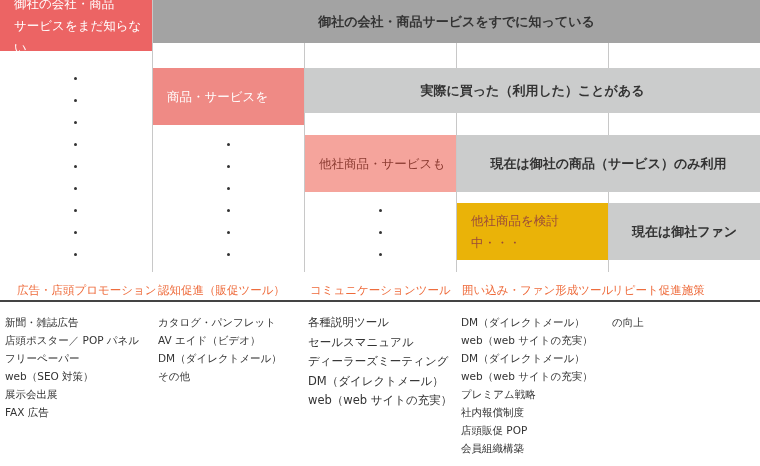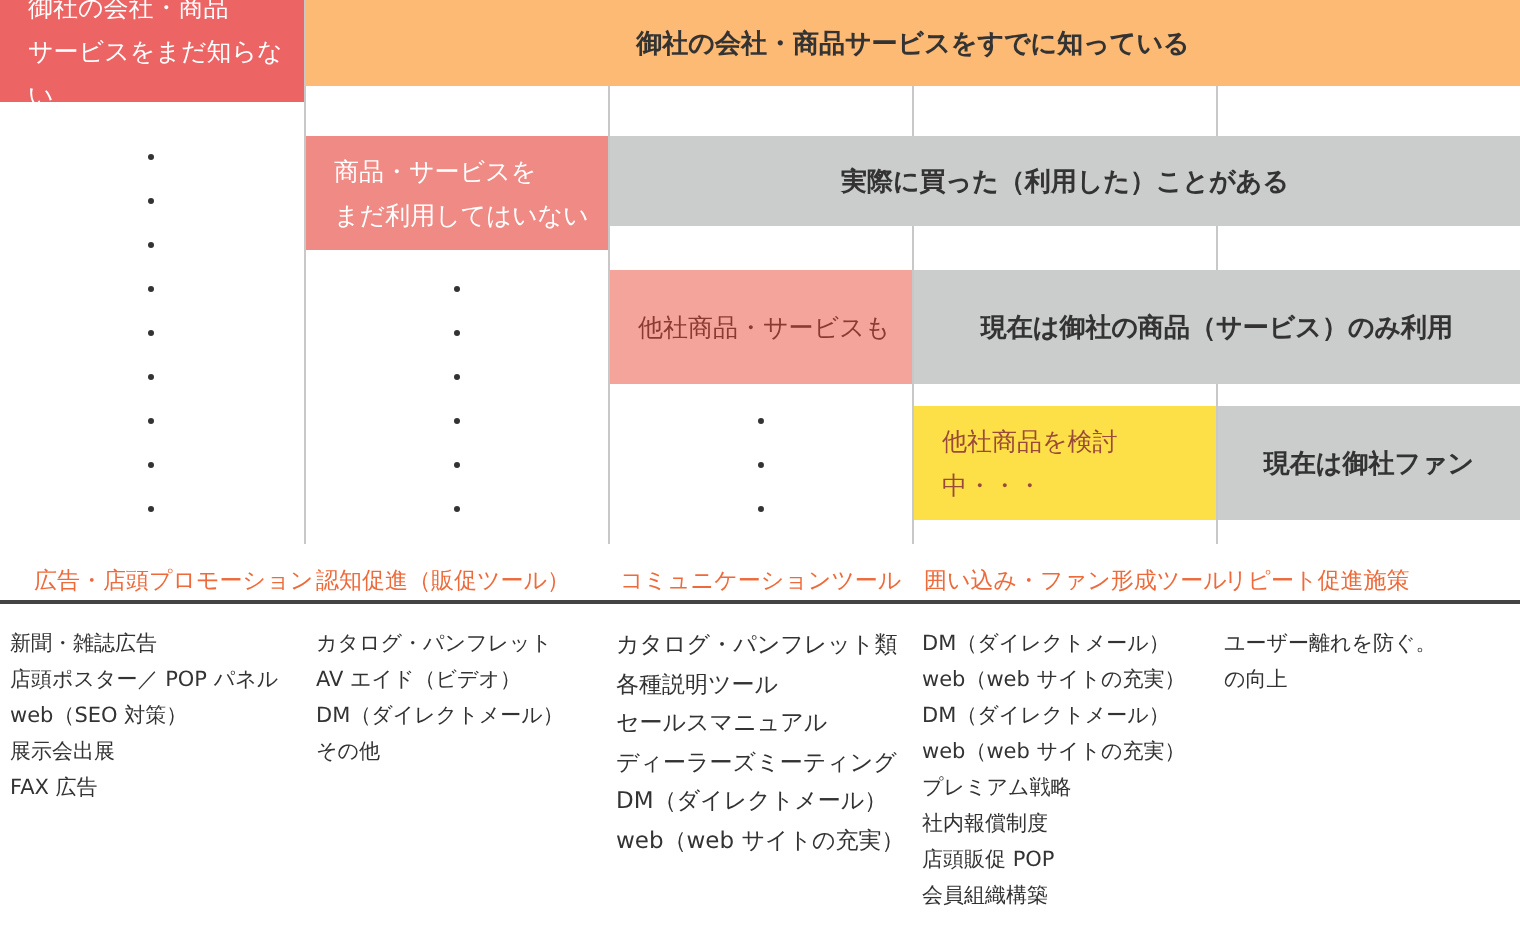--- a/index.html
+++ b/index.html
@@ -27,44 +27,43 @@
 <div class="vline" style="left:304px;"></div>
 <div class="vline" style="left:456px;"></div>
 <div class="vline" style="left:608px;"></div>
 
 <div class="box stage" style="left:0; top:0; width:152px; height:51px; background:#ec6464; color:#ffffff;">
   <div>
     <span class="t">御社の会社・商品</span>
     <span class="t">サービスをまだ知らない</span>
   </div>
 </div>
-<div class="box state" style="left:153px; top:0; width:607px; height:43px; background:#fdba74;">
+<div class="box state" style="left:153px; top:0; width:607px; height:43px; background:#a3a3a3;">
   <span>御社の会社・商品サービスをすでに知っている</span>
 </div>
 
 <div class="box stage" style="left:153px; top:68px; width:151px; height:57px; background:#ef8a85; color:#ffffff;">
   <div>
     <span class="t">商品・サービスを</span>
-    <span class="t">まだ利用してはいない</span>
   </div>
 </div>
 <div class="box state" style="left:305px; top:68px; width:455px; height:45px; background:#cbcccc;">
   <span>実際に買った（利用した）ことがある</span>
 </div>
 
 <div class="box stage" style="left:305px; top:135px; width:151px; height:57px; background:#f5a49c; color:#8a3a30;">
   <div>
     <span class="t">他社商品・サービスも</span>
   </div>
 </div>
 <div class="box state" style="left:457px; top:135px; width:303px; height:57px; background:#cbcccc;">
   <span>現在は御社の商品（サービス）のみ利用</span>
 </div>
 
-<div class="box stage" style="left:457px; top:203px; width:151px; height:57px; background:#fde047; color:#9a4a3a;">
+<div class="box stage" style="left:457px; top:203px; width:151px; height:57px; background:#eab308; color:#9a4a3a;">
   <span class="t">他社商品を検討中・・・</span>
 </div>
 <div class="box state" style="left:609px; top:203px; width:151px; height:57px; background:#cbcccc;">
   <span>現在は御社ファン</span>
 </div>
 
 <div class="dots" style="left:0; top:0; height:272px;">
   <span class="dot" style="top:77px;"></span>
   <span class="dot" style="top:99px;"></span>
   <span class="dot" style="top:121px;"></span>
@@ -93,44 +92,43 @@
 <div class="hdr" style="left:158px;">認知促進（販促ツール）</div>
 <div class="hdr" style="left:310px;text-align:center;">コミュニケーションツール</div>
 <div class="hdr" style="left:462px;">囲い込み・ファン形成ツール</div>
 <div class="hdr" style="left:612px;">リピート促進施策</div>
 
 <div class="rule"></div>
 
 <div class="col" style="left:5px;">
   <span class="item">新聞・雑誌広告</span>
   <span class="item">店頭ポスター／ POP パネル</span>
+  <span class="item">フリーペーパー</span>
   <span class="item">web（SEO 対策）</span>
   <span class="item">展示会出展</span>
   <span class="item">FAX 広告</span>
 </div>
 <div class="col" style="left:158px;">
   <span class="item">カタログ・パンフレット</span>
   <span class="item">AV エイド（ビデオ）</span>
   <span class="item">DM（ダイレクトメール）</span>
   <span class="item">その他</span>
 </div>
 <div class="col big" style="left:308px;">
-  <span class="item">カタログ・パンフレット類</span>
   <span class="item">各種説明ツール</span>
   <span class="item">セールスマニュアル</span>
   <span class="item">ディーラーズミーティング</span>
   <span class="item">DM（ダイレクトメール）</span>
   <span class="item">web（web サイトの充実）</span>
 </div>
 <div class="col" style="left:461px;">
   <span class="item">DM（ダイレクトメール）</span>
   <span class="item">web（web サイトの充実）</span>
   <span class="item">DM（ダイレクトメール）</span>
   <span class="item">web（web サイトの充実）</span>
   <span class="item">プレミアム戦略</span>
   <span class="item">社内報償制度</span>
   <span class="item">店頭販促 POP</span>
   <span class="item">会員組織構築</span>
 </div>
 <div class="col" style="left:612px;">
-  <span class="item">ユーザー離れを防ぐ。</span>
   <span class="item">の向上</span>
 </div>
 
 </body></html>

